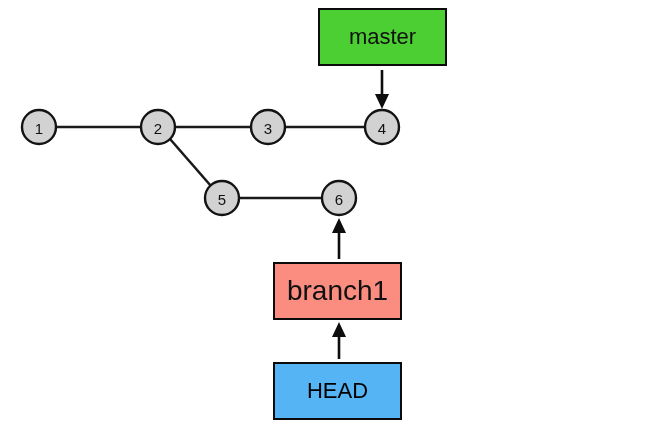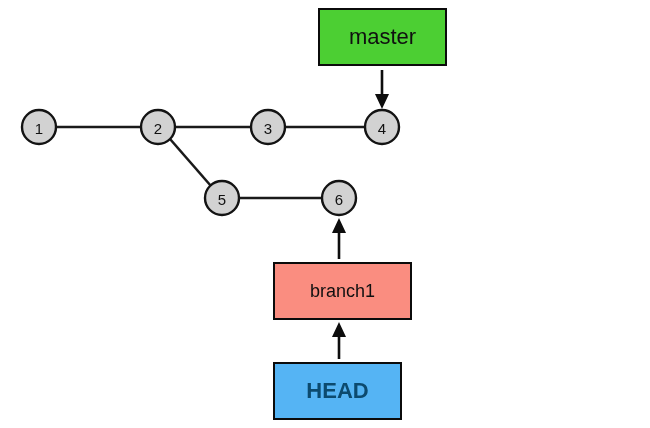--- a/index.html
+++ b/index.html
@@ -70,23 +70,23 @@
   #ref-master {
     left: 318px;
     top: 8px;
     width: 129px;
     height: 58px;
     font-size: 22px;
   }
   #ref-branch1 {
     left: 273px;
     top: 262px;
-    width: 139px;
+    width: 129px;
     height: 58px;
-    font-size: 18px;
+    font-size: 28px;
   }
   #ref-head {
     left: 273px;
     top: 362px;
     width: 129px;
     height: 58px;
     font-size: 22px;
   }
 </style>
 </head>
@@ -151,17 +151,17 @@
   </svg>
 
   <div class="ref-box" id="ref-master" style="background: rgb(76, 207, 51); color: rgb(16, 16, 16); justify-content: center;">
     <span class="ref-box-label">master</span>
   </div>
 
   <div class="ref-box" id="ref-branch1" style="background: rgb(250, 141, 128); color: rgb(16, 16, 16);">
     <span class="ref-box-label">branch1</span>
   </div>
 
-  <div class="ref-box" id="ref-head" style="background: rgb(85, 180, 244); color: #0c4a6e; font-weight: bold;">
+  <div class="ref-box" id="ref-head" style="background: rgb(85, 180, 244); color: #000000;">
     <span class="ref-box-label">HEAD</span>
   </div>
 
 </div>
 
 </body></html>

